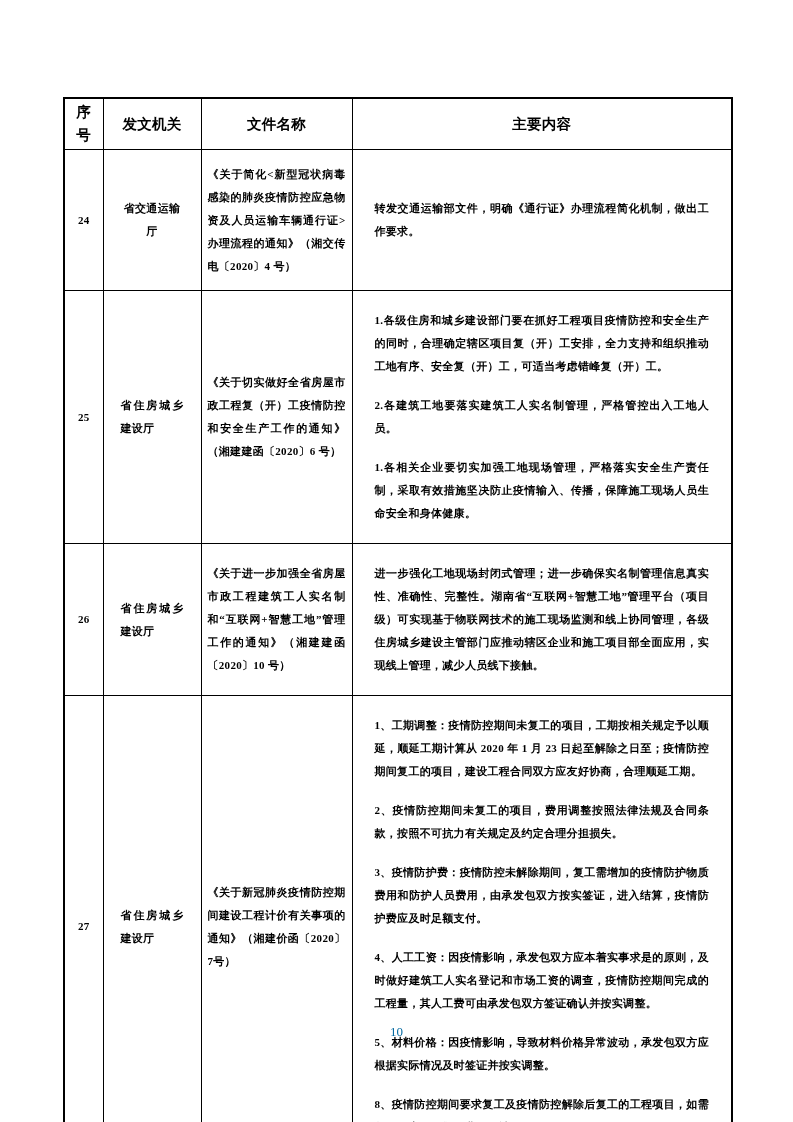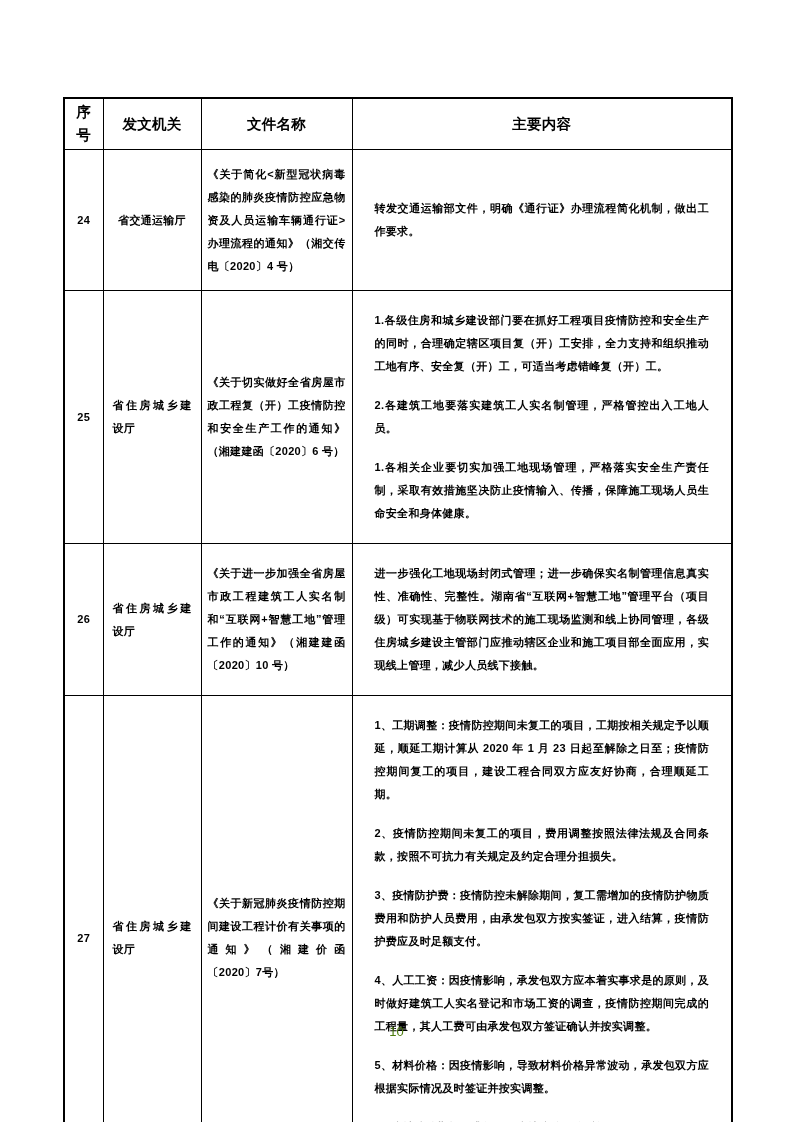--- a/index.html
+++ b/index.html
@@ -5,21 +5,21 @@
   html, body {
     margin: 0;
     padding: 0;
     background: #ffffff;
   }
   .page {
     position: relative;
     width: 793px;
     height: 1122px;
     background: #ffffff;
-    font-family: Liberation Sans, sans-serif;
+    font-family: Liberation Serif, serif;
     color: #000000;
     overflow: hidden;
   }
   table.doc-table {
     position: absolute;
     left: 63px;
     top: 97px;
     width: 668px;
     border-collapse: collapse;
     table-layout: fixed;
@@ -48,21 +48,21 @@
   col.c-no     { width: 39px; }
   col.c-agency { width: 98px; }
   col.c-name   { width: 151px; }
   col.c-body   { width: 380px; }
 
   td.cell-no {
     text-align: center;
   }
   td.cell-agency {
     text-align: center;
-    padding: 2px 9px;
+    padding: 2px 17px;
   }
   td.cell-agency.agency-justify {
     text-align: justify;
     text-justify: inter-ideograph;
   }
   td.cell-name {
     text-align: justify;
     text-justify: inter-ideograph;
   }
   td.cell-body {
@@ -74,21 +74,21 @@
     padding: 0;
   }
   .page-number {
     position: absolute;
     left: 0;
     right: 0;
     top: 1024px;
     text-align: center;
     font-size: 13px;
     font-weight: normal;
-    color: #4d7c0f;
+    color: #0369a1;
   }
 </style>
 </head>
 <body>
 
 <div class="page">
 
   <table class="doc-table">
     <colgroup>
       <col class="c-no">

